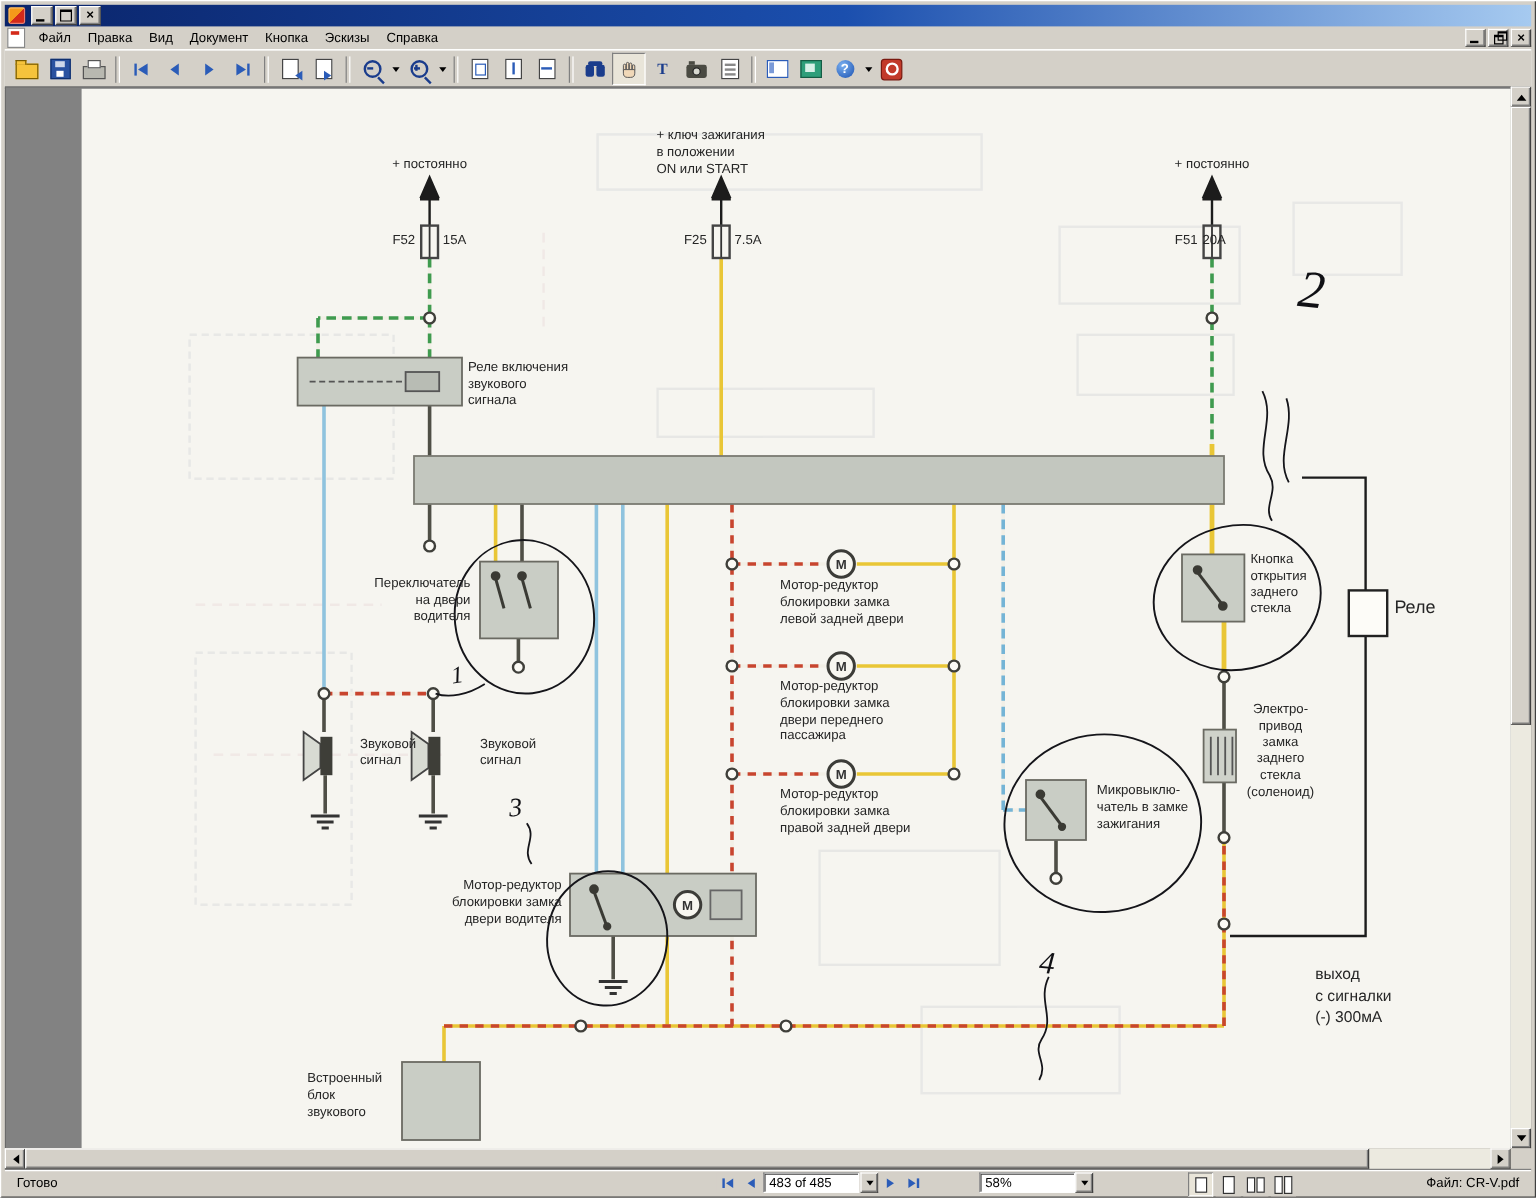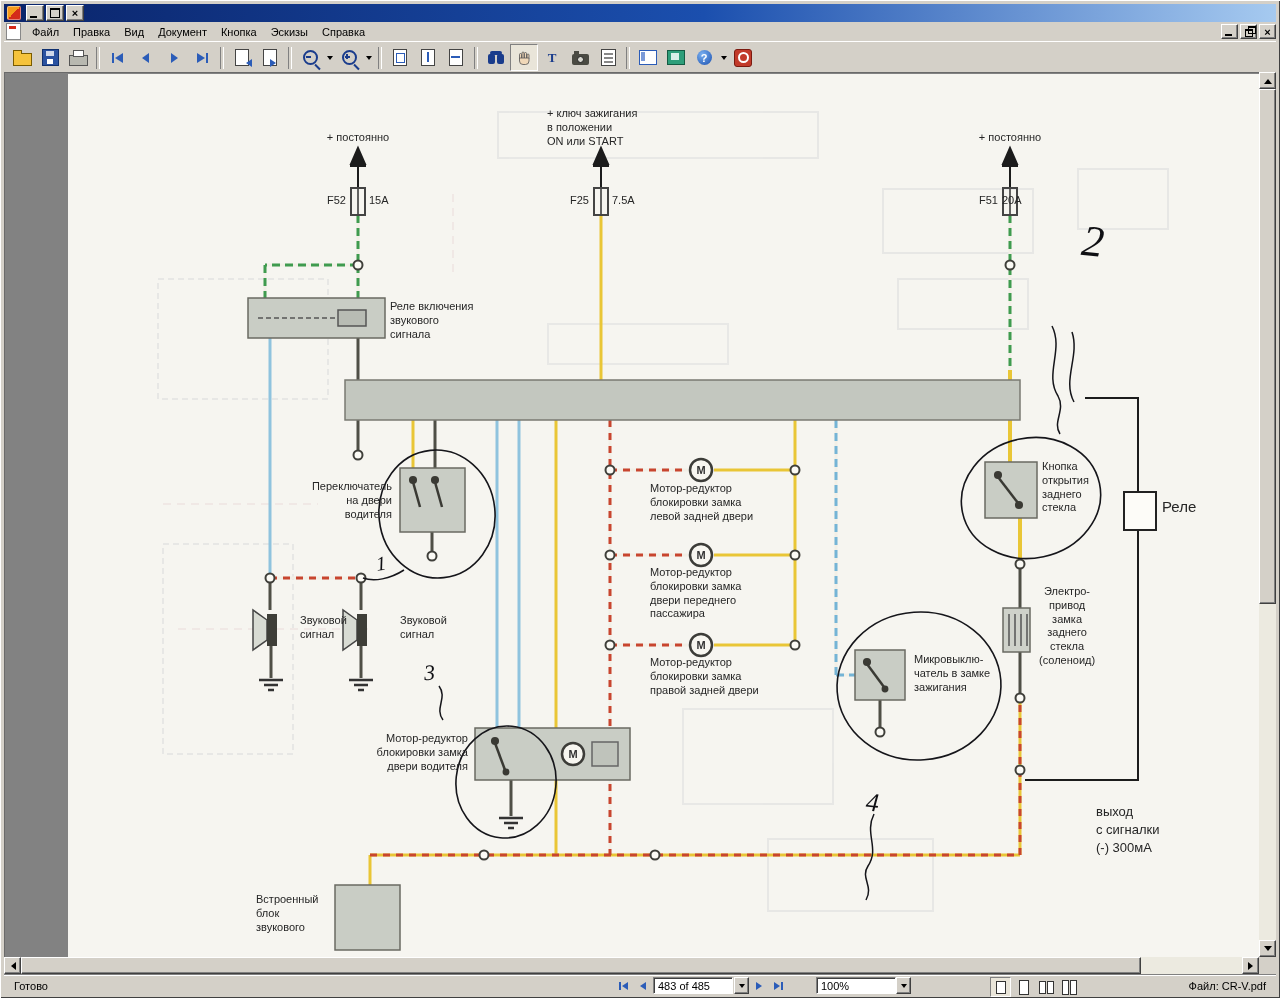--- a/index.html
+++ b/index.html
@@ -95,21 +95,21 @@
   .tri{width:0;height:0;border:4px solid transparent;}
   .tri.up{border-bottom:5px solid #000;margin-top:-3px;}
   .tri.dn{border-top:5px solid #000;margin-bottom:-3px;}
   .tri.lf{border-right:5px solid #000;margin-left:-3px;}
   .tri.rt{border-left:5px solid #000;margin-right:-3px;}
   
   .statusbar{position:absolute;left:4px;top:974px;right:4px;height:22px;border-top:1px solid #808080;
     box-shadow:inset 0 1px 0 #fff;font-size:11px;color:#000;}
   .st-ready{position:absolute;left:10px;top:5px;}
   .st-file{position:absolute;right:10px;top:5px;}
-  .nav{position:absolute;left:610px;top:2px;display:flex;}
+  .nav{position:absolute;left:593px;top:2px;display:flex;}
   .nbtn{width:19px;height:17px;display:flex;align-items:center;justify-content:center;background:#D4D0C8;flex:none;}
   .combo{height:17px;background:#fff;border:1px solid;border-color:#808080 #fff #fff #808080;
     box-shadow:inset 1px 1px 0 #404040;display:flex;align-items:center;padding:0 4px;box-sizing:border-box;}
   .cdrop{width:15px;height:17px;background:#D4D0C8;border:1px solid;border-color:#fff #404040 #404040 #fff;
     box-shadow:inset -1px -1px 0 #808080;display:flex;align-items:center;justify-content:center;box-sizing:border-box;}
   .zoomgrp{position:absolute;left:812px;top:2px;display:flex;}
   .views{position:absolute;left:986px;top:2px;display:flex;}
   .vbtn{width:19px;height:18px;display:flex;align-items:center;justify-content:center;background:#D4D0C8;
     border:1px solid transparent;margin-right:2px;}
   .vbtn.sel{background:#e9e5d9;border-color:#808080 #fff #fff #808080;}
@@ -549,21 +549,21 @@
           </svg>
         </span>
       <span class="nbtn">
         <svg width="12" height="12">
             <polygon points="2,2 2,10 8,6" fill="#2b5cb8"></polygon>
             <rect x="9" y="2" width="2" height="8" fill="#2b5cb8"></rect>
           </svg>
         </span>
     </span>
     <span class="zoomgrp">
-      <span class="combo" style="width:80px;">100%</span>
+      <span class="combo" style="width:80px;">58%</span>
       <span class="cdrop">
           <i class="tri-dn"></i>
         </span>
     </span>
     <span class="views">
       <span class="vbtn sel">
           <i class="pgl"></i>
         </span>
       <span class="vbtn">
           <i class="pgl" style="height:13px;"></i>

